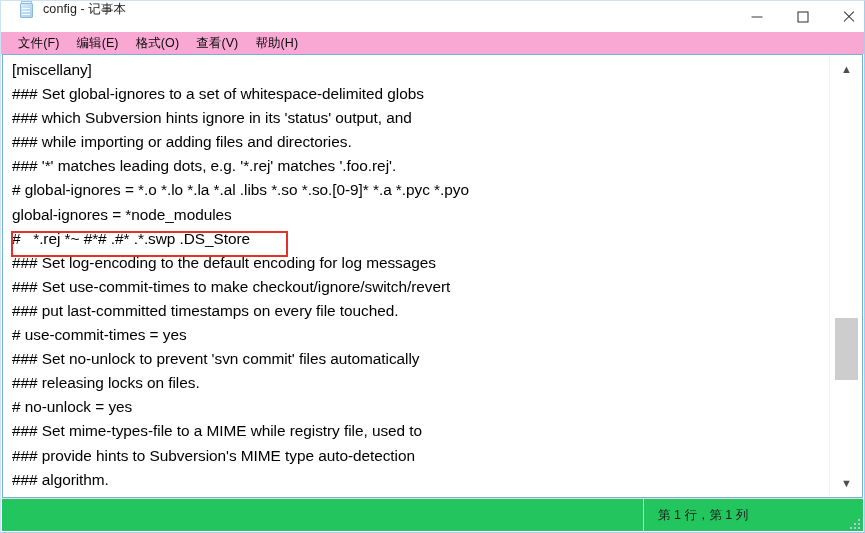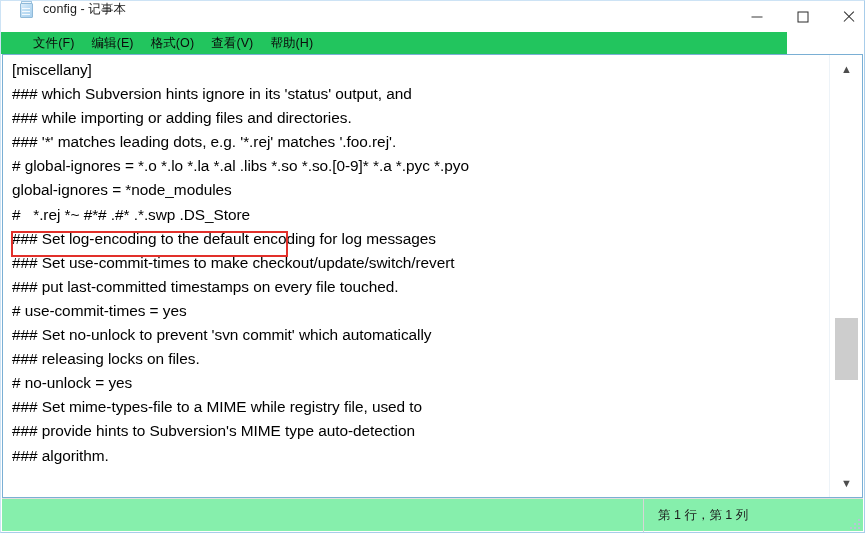--- a/index.html
+++ b/index.html
@@ -118,26 +118,26 @@
     width: 14px; height: 1.3px;
     background: #2b2b2b;
   }
   .winbtn .close-x::before { transform: rotate(45deg); }
   .winbtn .close-x::after  { transform: rotate(-45deg); }
 
   
   #menu-bar {
     position: absolute;
     left: 0; top: 31px;
-    width: 786px;
+    width: 863px;
     height: 22px;
-    background: #22c55e;
+    background: #f9a8d4;
     display: flex;
     align-items: center;
-    padding-left: 24px;
+    padding-left: 9px;
   }
   .menu-item {
     font-size: 12.5px;
     color: #0b0b0b;
     padding: 2px 9px 2px 8px;
     white-space: nowrap;
     cursor: default;
     letter-spacing: .1px;
   }
 
@@ -223,21 +223,21 @@
     height: 62px;
     background: #cdcdcd;
   }
 
   
   #status-bar {
     position: absolute;
     left: 1px; bottom: 1px;
     width: 861px;
     height: 33px;
-    background: #86efac;
+    background: #22c55e;
     border-top: 1px solid #dfdfdf;
   }
   #status-cell {
     position: absolute;
     left: 641px; top: 0;
     width: 190px; height: 33px;
     border-left: 1px solid #d6d6d6;
     display: flex;
     align-items: center;
     padding-left: 14px;
@@ -292,31 +292,32 @@
     <div class="menu-item">编辑(E)</div>
     <div class="menu-item">格式(O)</div>
     <div class="menu-item">查看(V)</div>
     <div class="menu-item">帮助(H)</div>
   </div>
 
   <div id="editor-frame">
 
     <div id="text-content">
       <div class="code-line">[miscellany]</div>
+      <div class="code-line">### Set global-ignores to a set of whitespace-delimited globs</div>
       <div class="code-line">### which Subversion hints ignore in its 'status' output, and</div>
       <div class="code-line">### while importing or adding files and directories.</div>
       <div class="code-line">### '*' matches leading dots, e.g. '*.rej' matches '.foo.rej'.</div>
       <div class="code-line"># global-ignores = *.o *.lo *.la *.al .libs *.so *.so.[0-9]* *.a *.pyc *.pyo</div>
       <div class="code-line">global-ignores = *node_modules</div>
       <div class="code-line">#   *.rej *~ #*# .#* .*.swp .DS_Store</div>
       <div class="code-line">### Set log-encoding to the default encoding for log messages</div>
-      <div class="code-line">### Set use-commit-times to make checkout/update/switch/revert</div>
+      <div class="code-line">### Set use-commit-times to make checkout/ignore/switch/revert</div>
       <div class="code-line">### put last-committed timestamps on every file touched.</div>
       <div class="code-line"># use-commit-times = yes</div>
-      <div class="code-line">### Set no-unlock to prevent 'svn commit' which automatically</div>
+      <div class="code-line">### Set no-unlock to prevent 'svn commit' files automatically</div>
       <div class="code-line">### releasing locks on files.</div>
       <div class="code-line"># no-unlock = yes</div>
       <div class="code-line">### Set mime-types-file to a MIME while registry file, used to</div>
       <div class="code-line">### provide hints to Subversion's MIME type auto-detection</div>
       <div class="code-line">### algorithm.</div>
 
     </div>
 
     <div id="annotation-rect"></div>
 

